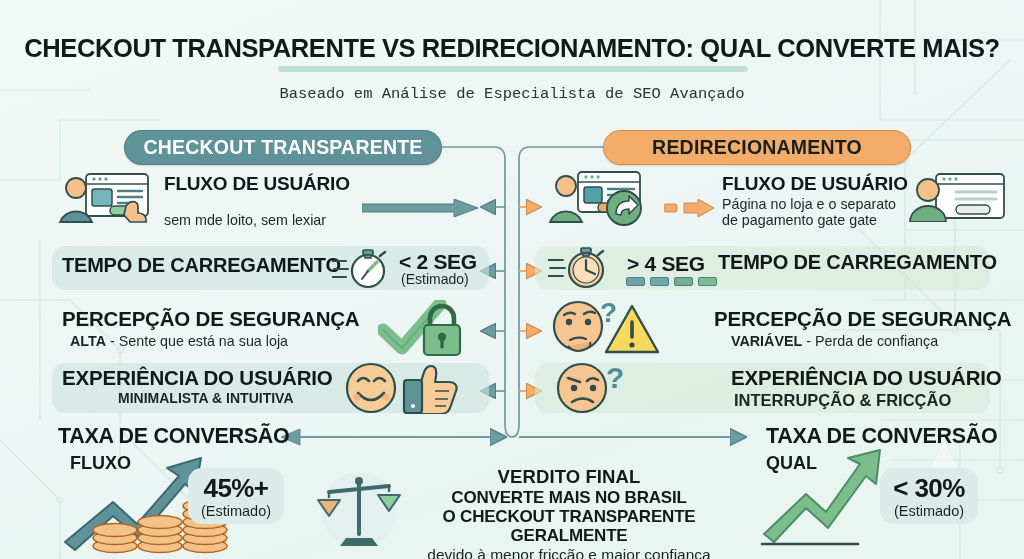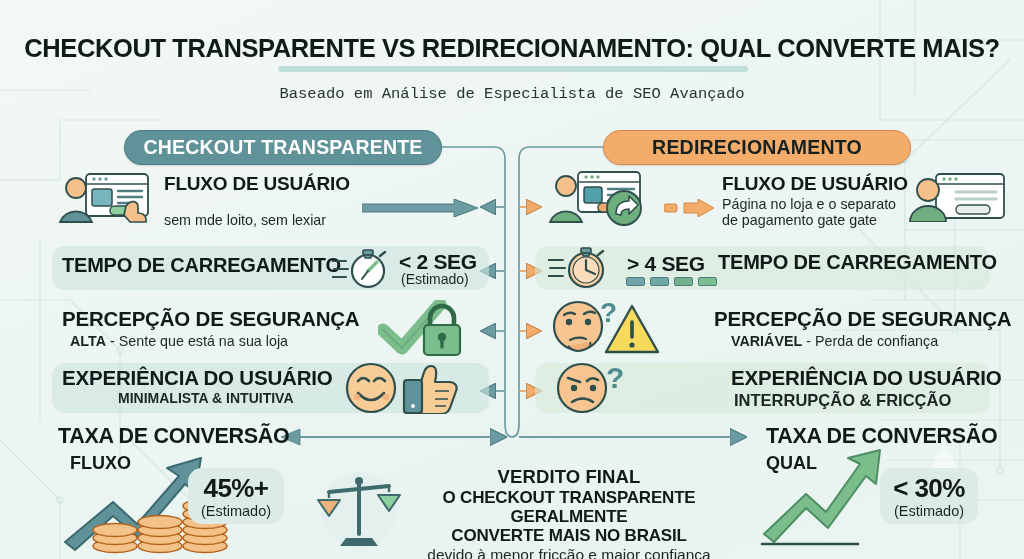--- a/index.html
+++ b/index.html
@@ -355,18 +355,18 @@
     <path d="M43 12 v52" stroke="#3f6a6d" stroke-width="4" stroke-linecap="round"></path>
     <circle cx="43" cy="11" r="4" fill="#3f6a6d"></circle>
     <path d="M13 22 L73 16" stroke="#3f6a6d" stroke-width="4" stroke-linecap="round"></path>
     <path d="M13 22 v6 M73 16 v6" stroke="#3f6a6d" stroke-width="2.4"></path>
     <path d="M2 30 h22 l-11 16 z" fill="#efb47a" stroke="#3f6a6d" stroke-width="2" stroke-linejoin="round"></path>
     <path d="M62 25 h22 l-11 16 z" fill="#8ecfa0" stroke="#3f6a6d" stroke-width="2" stroke-linejoin="round"></path>
     <path d="M30 68 h26 l6 8 h-38 z" fill="#3f6a6d"></path>
   </svg>
   <div class="verdict" style="left:404px;top:466px;width:330px;">
     <div class="v-h">VERDITO FINAL</div>
+    <div class="v-b">CONVERTE MAIS NO BRASIL</div>
     <div class="v-b">O CHECKOUT TRANSPARENTE GERALMENTE</div>
-    <div class="v-b">CONVERTE MAIS NO BRASIL</div>
     <div class="v-s">devido à menor fricção e maior confiança</div>
   </div>
 
 </div>
 
 </body></html>

